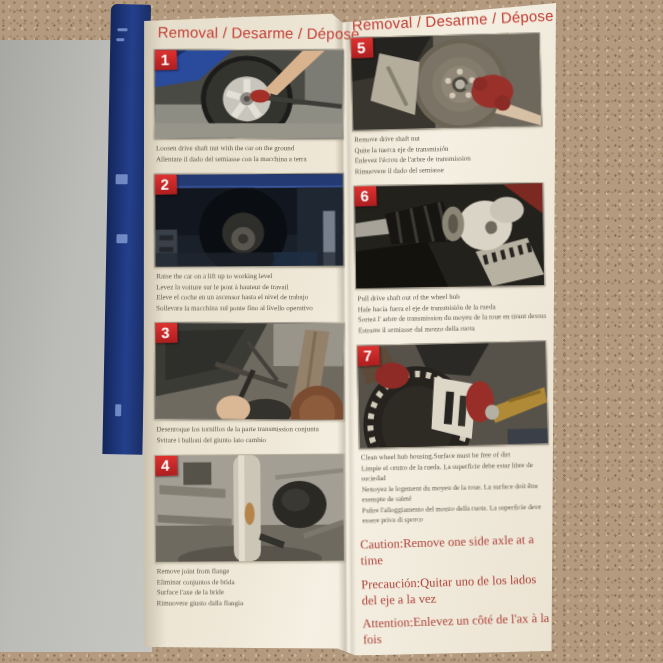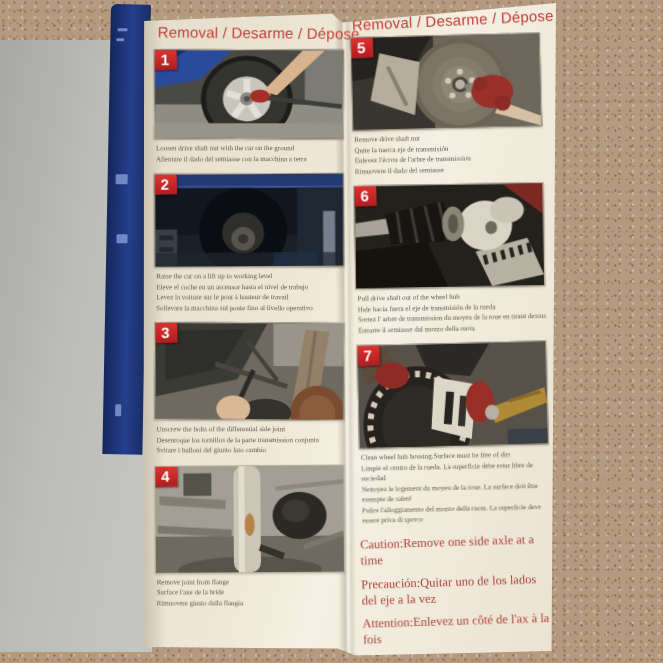--- a/index.html
+++ b/index.html
@@ -121,22 +121,22 @@
             <rect x="4" y="74" width="14" height="5" fill="#23272c"></rect>
             <rect x="118" y="80" width="44" height="14" fill="#1c4f8a" opacity=".55"></rect>
             <rect y="80" width="188" height="14" fill="#202631" opacity=".7"></rect>
           </svg>
           <div class="badge">
               <span>2</span>
             </div>
         </div>
         <div class="caps">
           <div>Raise the car on a lift up to working level</div>
+          <div>Levez la voiture sur le pont à hauteur de travail</div>
           <div>Eleve el coche en un ascensor hasta el nivel de trabajo</div>
-          <div>Levez la voiture sur le pont à hauteur de travail</div>
           <div>Sollevare la macchina sul ponte fino al livello operativo</div>
         </div>
       </div>
 
       <div class="step">
         <div class="photo" style="height:96px;transform:rotate(.25deg);">
           <svg viewBox="0 0 188 94" preserveAspectRatio="none">
             <rect width="188" height="94" fill="#6e6a60"></rect>
             <rect x="118" width="70" height="42" fill="#9a958a"></rect>
             <polygon points="0,0 112,0 82,55 0,72" fill="#3b3b36"></polygon>
@@ -149,21 +149,20 @@
             <circle cx="162" cy="88" r="18" fill="#8d5c3c"></circle>
             <ellipse cx="110" cy="88" rx="26" ry="14" fill="#34322c"></ellipse>
             <line x1="84" y1="76" x2="98" y2="46" stroke="#2c2a26" stroke-width="5"></line>
             <ellipse cx="78" cy="84" rx="17" ry="13" fill="#dab795"></ellipse>
           </svg>
           <div class="badge">
               <span>3</span>
             </div>
         </div>
         <div class="caps">
-          <div>Unscrew the bolts of the differential side joint</div>
           <div>Desenroque los tornillos de la parte transmission conjunta</div>
           <div>Svitare i bulloni del giunto lato cambio</div>
         </div>
       </div>
 
       <div class="step">
         <div class="photo" style="height:106px;transform:rotate(-.3deg);">
           <svg viewBox="0 0 188 94" preserveAspectRatio="none">
             <rect width="188" height="94" fill="#a39f95"></rect>
             <rect y="62" width="188" height="32" fill="#6e6a60"></rect>
@@ -179,20 +178,21 @@
             <rect x="83" y="0" width="6" height="94" fill="#e2ddcf"></rect>
             <ellipse cx="94" cy="52" rx="5" ry="10" fill="#b07838" opacity=".85"></ellipse>
             <line x1="104" y1="72" x2="128" y2="80" stroke="#33312b" stroke-width="6"></line>
           </svg>
           <div class="badge">
               <span>4</span>
             </div>
         </div>
         <div class="caps">
           <div>Remove joint from flange</div>
+          <div>Eliminar conjuntos de brida</div>
           <div>Surface l'axe de la bride</div>
           <div>Rimuovere giusto dalla flangia</div>
         </div>
       </div>
     </div>
 
     <div class="page page-right">
       <div class="hdr">Removal / Desarme / Dépose</div>
 
       <div class="step">

